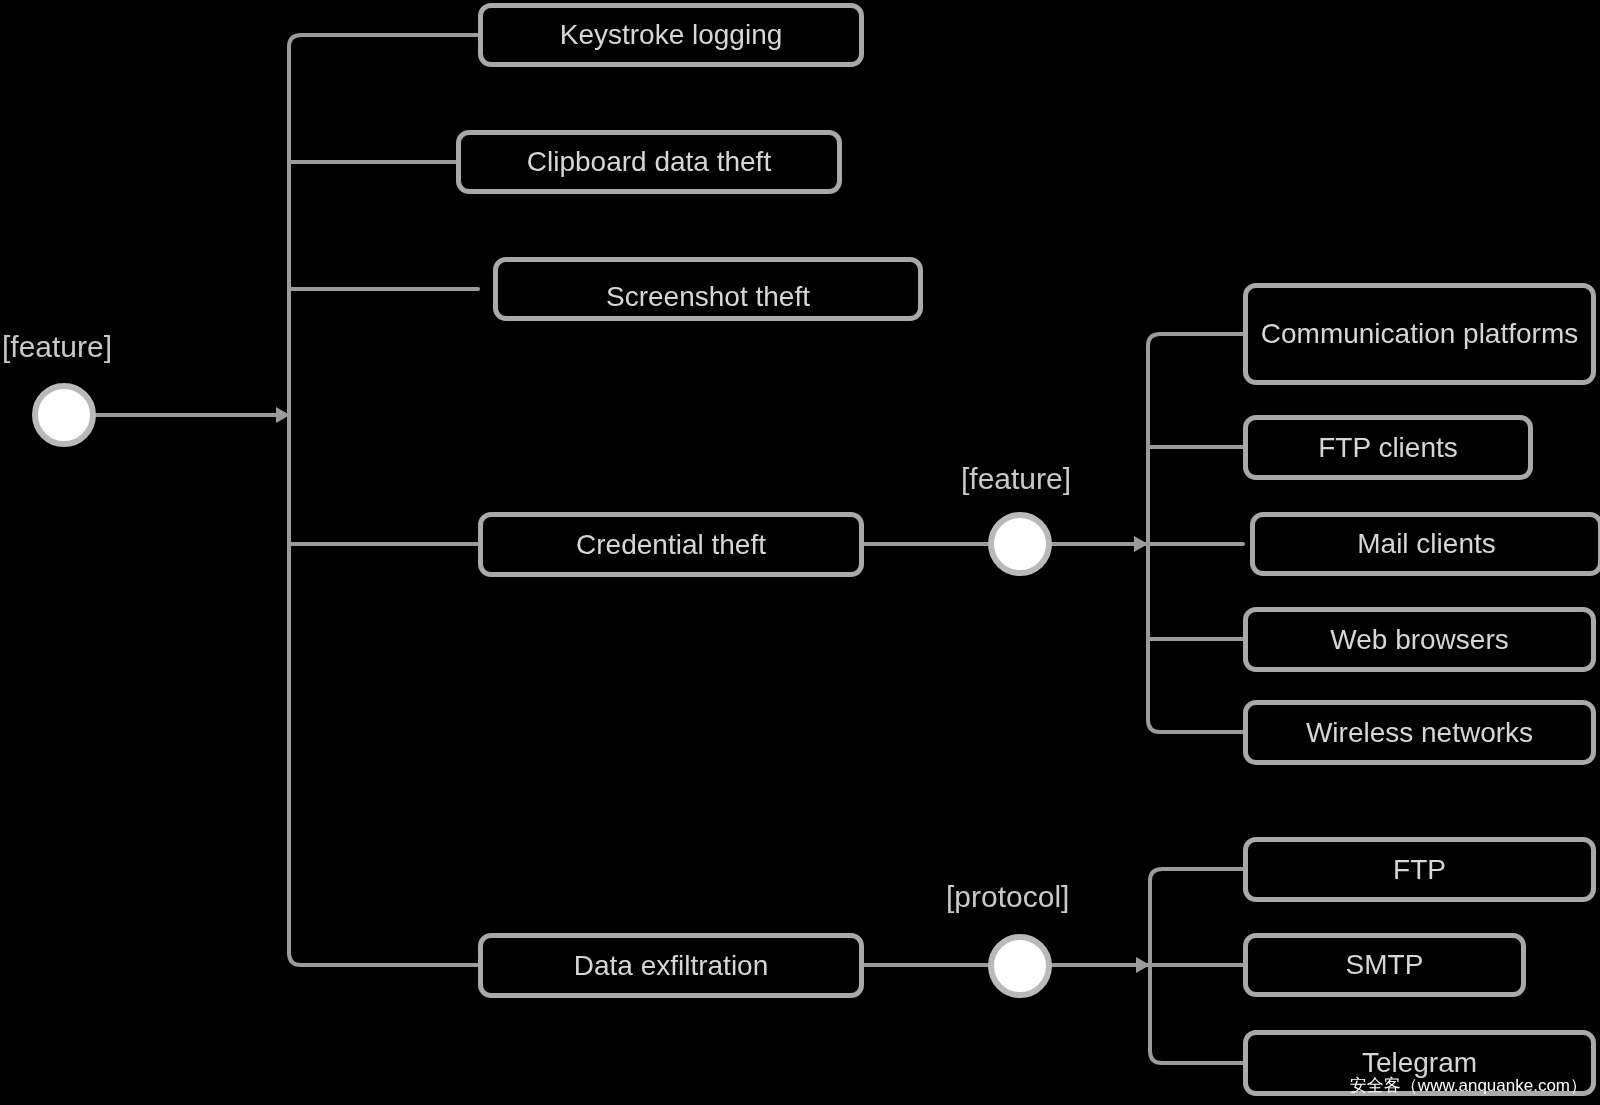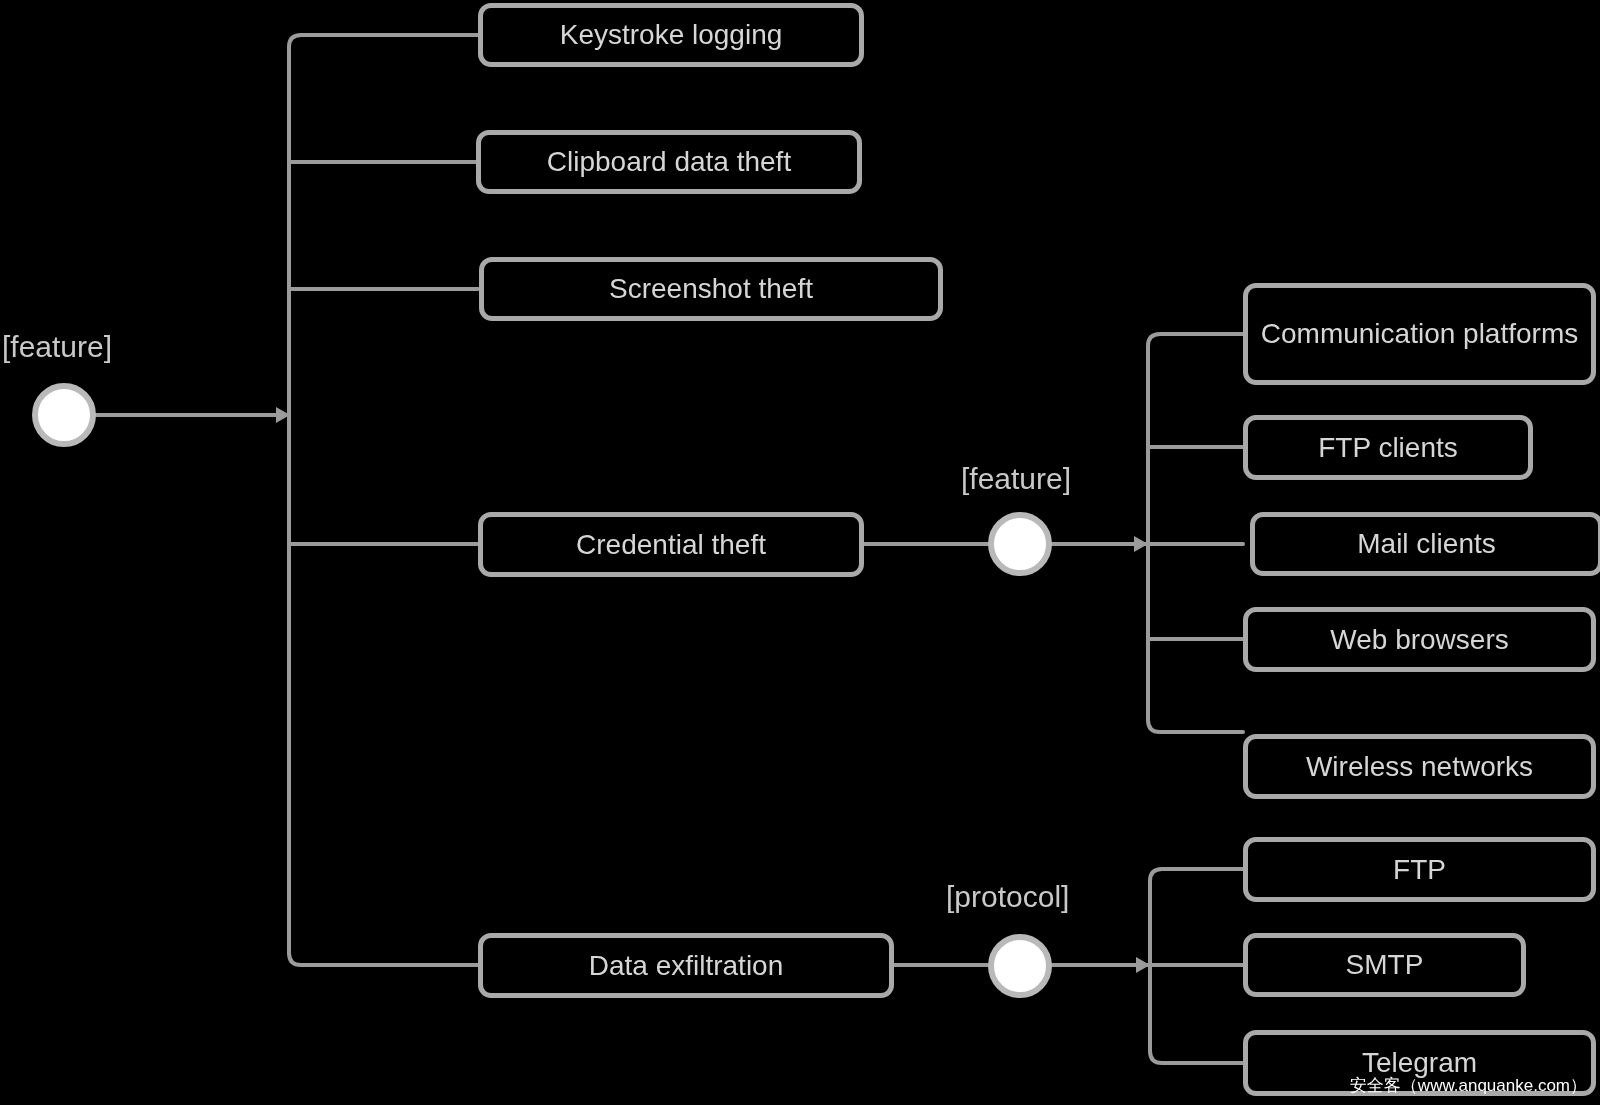--- a/index.html
+++ b/index.html
@@ -103,49 +103,49 @@
     <path class="line" d="M 1243 869 H 1162 Q 1150 869 1150 881 V 1051 Q 1150 1063 1162 1063 H 1243"></path>
     <polygon class="arrow" points="1136,957 1136,973 1150,965"></polygon>
   </svg>
 
   <div class="group-label" style="left:2px; top:330px;">[feature]</div>
   <div class="circle" style="left:32px; top:383px;"></div>
 
   <div class="node" style="left:478px; top:3px; width:386px; height:64px;">
     <span class="node-text">Keystroke logging</span>
   </div>
-  <div class="node" style="left:476px; top:130px; width:386px; height:64px;">
+  <div class="node" style="left:456px; top:130px; width:386px; height:64px;">
     <span class="node-text">Clipboard data theft</span>
   </div>
-  <div class="node" style="left:479px; top:257px; width:464px; height:64px;">
+  <div class="node" style="left:493px; top:257px; width:430px; height:64px;align-items:flex-end;">
     <span class="node-text">Screenshot theft</span>
   </div>
   <div class="node" style="left:478px; top:512px; width:386px; height:65px;">
     <span class="node-text">Credential theft</span>
   </div>
-  <div class="node" style="left:478px; top:933px; width:416px; height:65px;">
+  <div class="node" style="left:478px; top:933px; width:386px; height:65px;">
     <span class="node-text">Data exfiltration</span>
   </div>
 
   <div class="group-label" style="left:961px; top:462px;">[feature]</div>
   <div class="circle" style="left:988px; top:512px;"></div>
 
   <div class="node" style="left:1243px; top:283px; width:353px; height:102px;">
     <span class="node-text">Communication platforms</span>
   </div>
   <div class="node" style="left:1243px; top:415px; width:290px; height:65px;">
     <span class="node-text">FTP clients</span>
   </div>
   <div class="node" style="left:1250px; top:512px; width:353px; height:64px;">
     <span class="node-text">Mail clients</span>
   </div>
   <div class="node" style="left:1243px; top:607px; width:353px; height:65px;">
     <span class="node-text">Web browsers</span>
   </div>
-  <div class="node" style="left:1243px; top:700px; width:353px; height:65px;margin-top:34px;">
+  <div class="node" style="left:1243px; top:700px; width:353px; height:65px;">
     <span class="node-text">Wireless networks</span>
   </div>
 
   <div class="group-label" style="left:946px; top:880px;">[protocol]</div>
   <div class="circle" style="left:988px; top:934px;"></div>
 
   <div class="node" style="left:1243px; top:837px; width:353px; height:65px;">
     <span class="node-text">FTP</span>
   </div>
   <div class="node" style="left:1243px; top:933px; width:283px; height:64px;">

